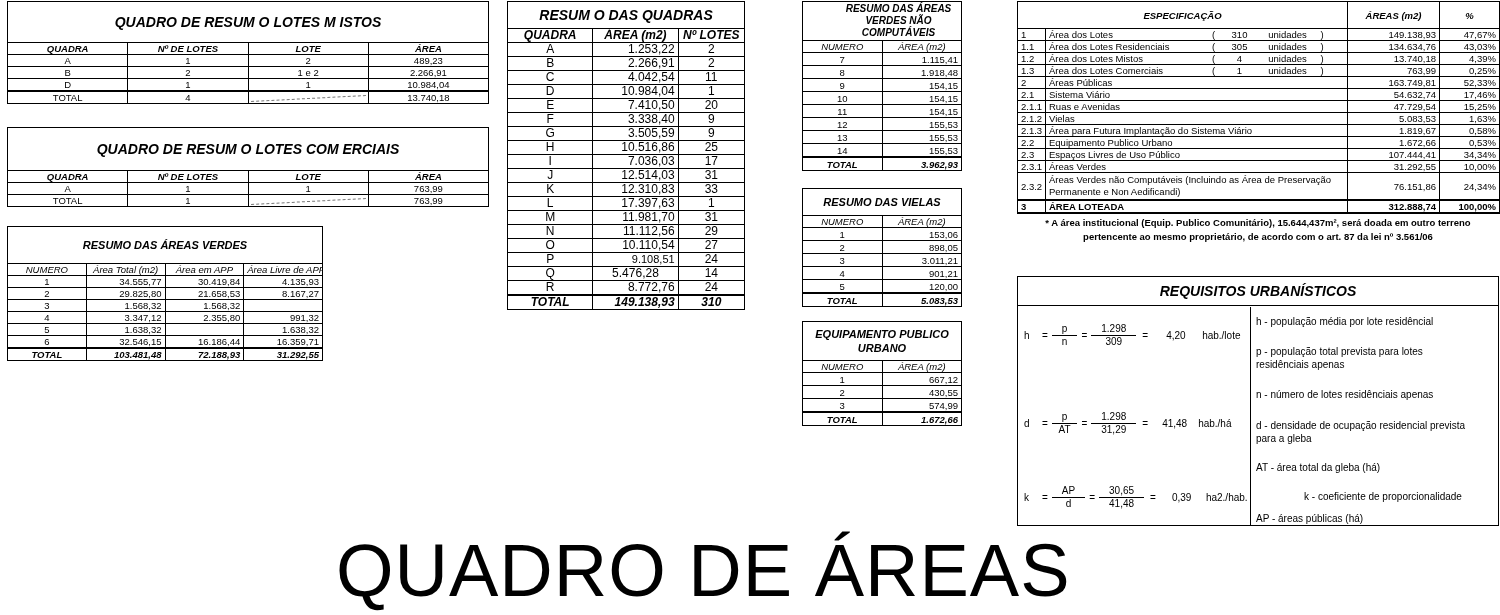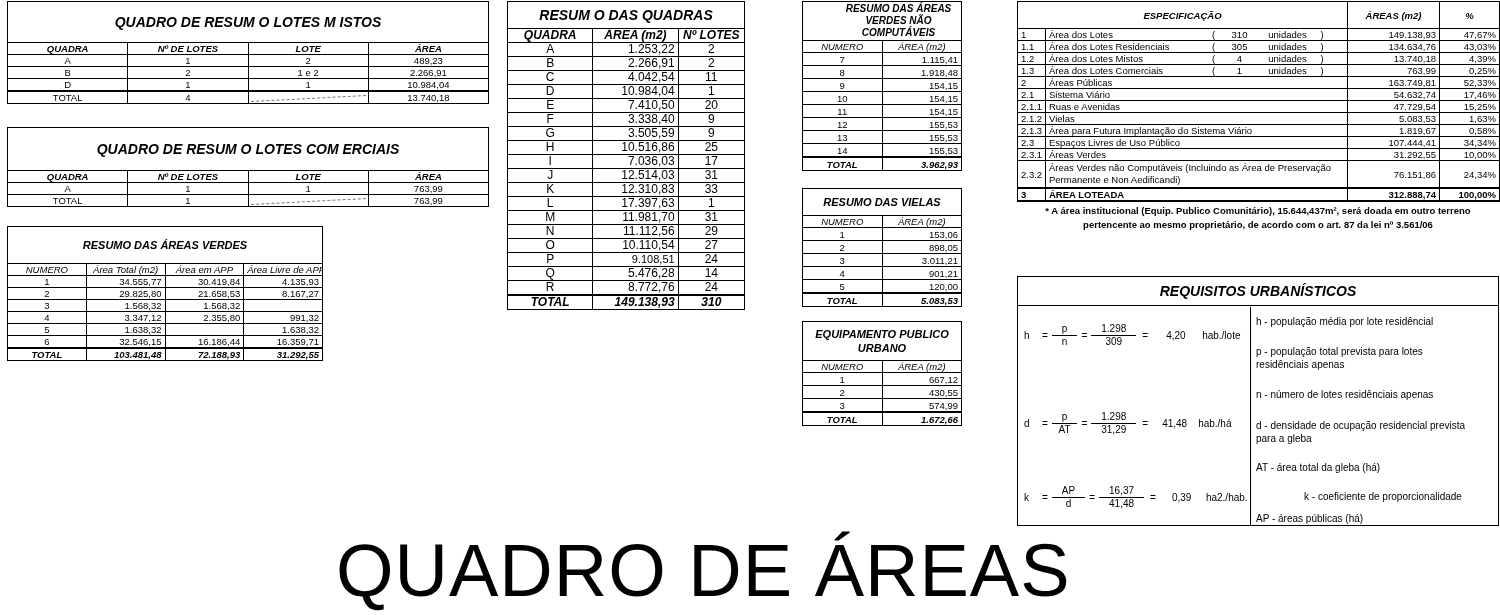--- a/index.html
+++ b/index.html
@@ -248,21 +248,21 @@
           <td class="r" style="font-size:12px;">10.110,54</td>
           <td class="c" style="font-size:12px;">27</td>
         </tr>
     <tr>
           <td class="c" style="font-size:12px;height:13px;">P</td>
           <td class="r" style="font-size:11px;">9.108,51</td>
           <td class="c" style="font-size:12px;">24</td>
         </tr>
     <tr>
           <td class="c" style="font-size:12px;height:13px;">Q</td>
-          <td class="r" style="font-size:12px;">5.476,28</td>
+          <td class="r" style="font-size:12px;text-align:center;">5.476,28</td>
           <td class="c" style="font-size:12px;">14</td>
         </tr>
     <tr>
           <td class="c" style="font-size:12px;height:13px;">R</td>
           <td class="r" style="font-size:12px;">8.772,76</td>
           <td class="c" style="font-size:12px;">24</td>
         </tr>
     <tr class="tot thick-top">
           <td class="c" style="font-size:12px;height:13px;">TOTAL</td>
           <td class="r" style="font-size:12px;">149.138,93</td>
@@ -470,20 +470,26 @@
           <td>2.1.2</td>
           <td colspan="5">Vielas</td>
           <td class="r">5.083,53</td>
           <td class="r">1,63%</td>
         </tr>
     <tr>
           <td>2.1.3</td>
           <td colspan="5">Área para Futura Implantação do Sistema Viário</td>
           <td class="r">1.819,67</td>
           <td class="r">0,58%</td>
+        </tr>
+    <tr>
+          <td>2.2</td>
+          <td colspan="5">Equipamento Publico Urbano</td>
+          <td class="r">1.672,66</td>
+          <td class="r">0,53%</td>
         </tr>
     <tr>
           <td>2.3</td>
           <td colspan="5">Espaços Livres de Uso Público</td>
           <td class="r">107.444,41</td>
           <td class="r">34,34%</td>
         </tr>
     <tr>
           <td>2.3.1</td>
           <td colspan="5">Áreas Verdes</td>
@@ -550,21 +556,21 @@
     </div>
     <div class="formula" style="top:178px;">
       <span style="width:18px">k</span>
       <span style="margin-right:2px">=</span>
       <span class="frac">
           <span class="n">AP</span>
           <span class="d">d</span>
         </span>
       <span style="margin:0 2px">=</span>
       <span class="frac">
-          <span class="n">16,37</span>
+          <span class="n">30,65</span>
           <span class="d">41,48</span>
         </span>
       <span style="margin:0 16px 0 4px">=</span>
       <span style="width:34px">0,39</span>
       <span>ha2./hab.</span>
     </div>
   </div>
   <div class="right">
     <div class="defn" style="top:8px;text-align:center;">h - população média por lote residêncial</div>
     <div class="defn" style="top:38px;">p - população total prevista para lotes</div>

